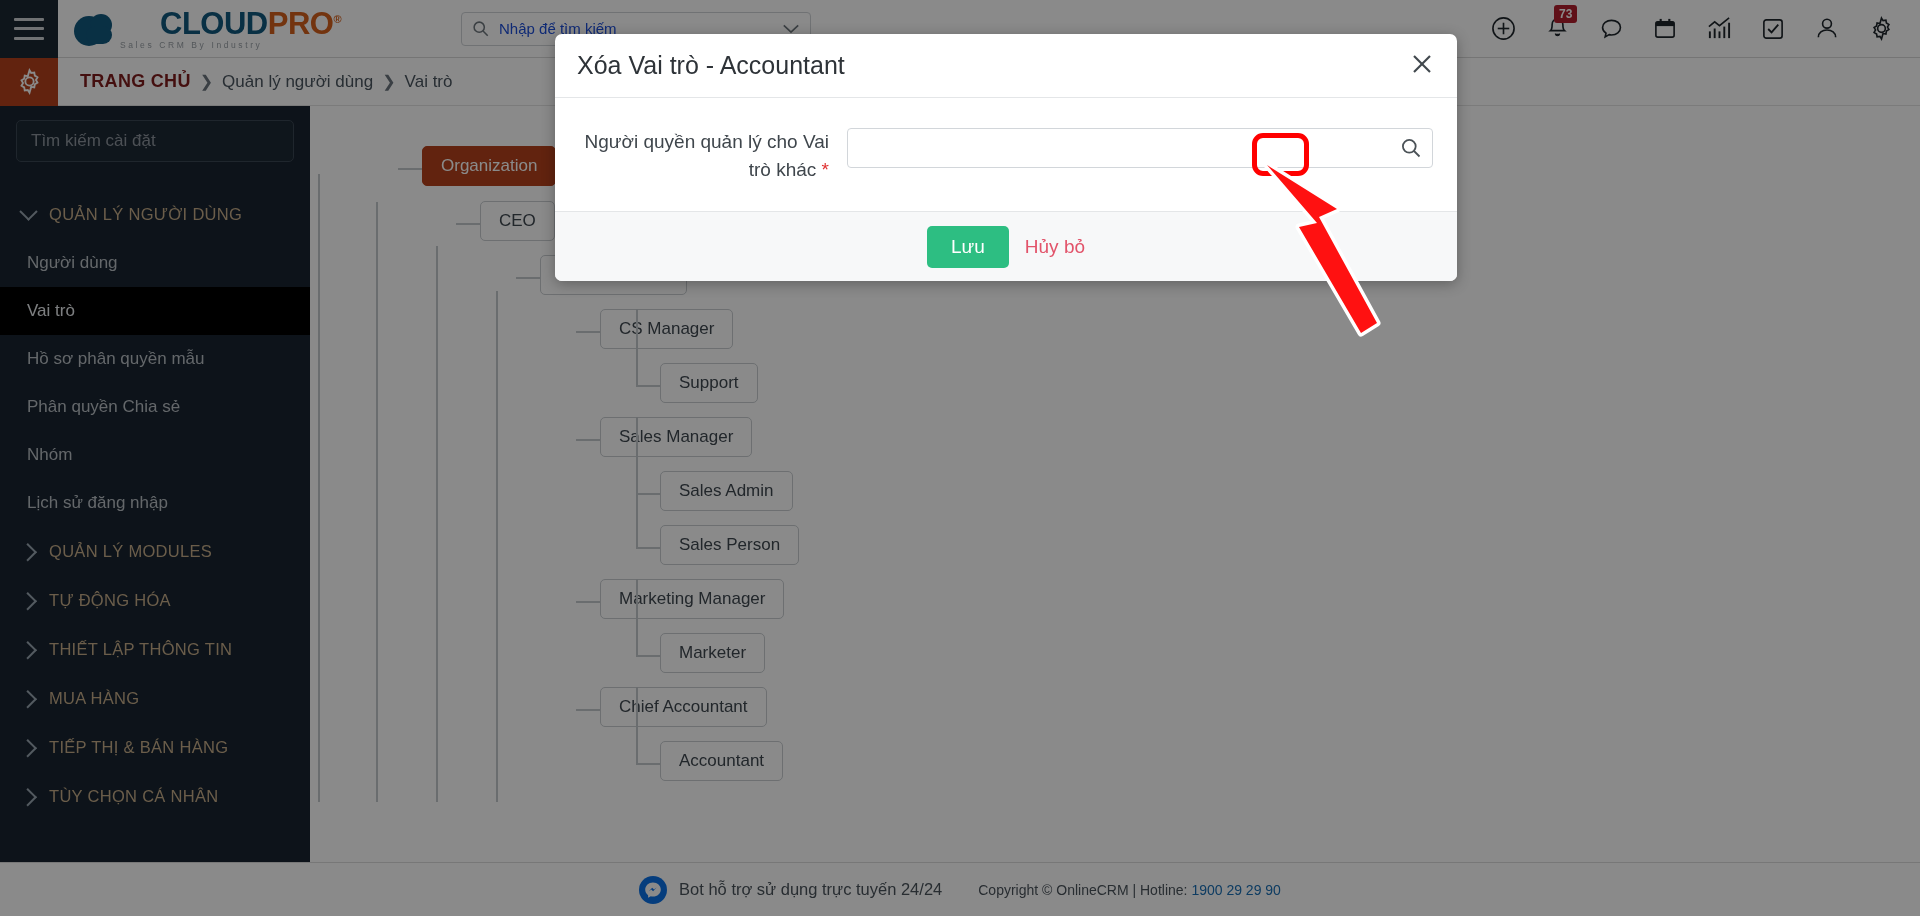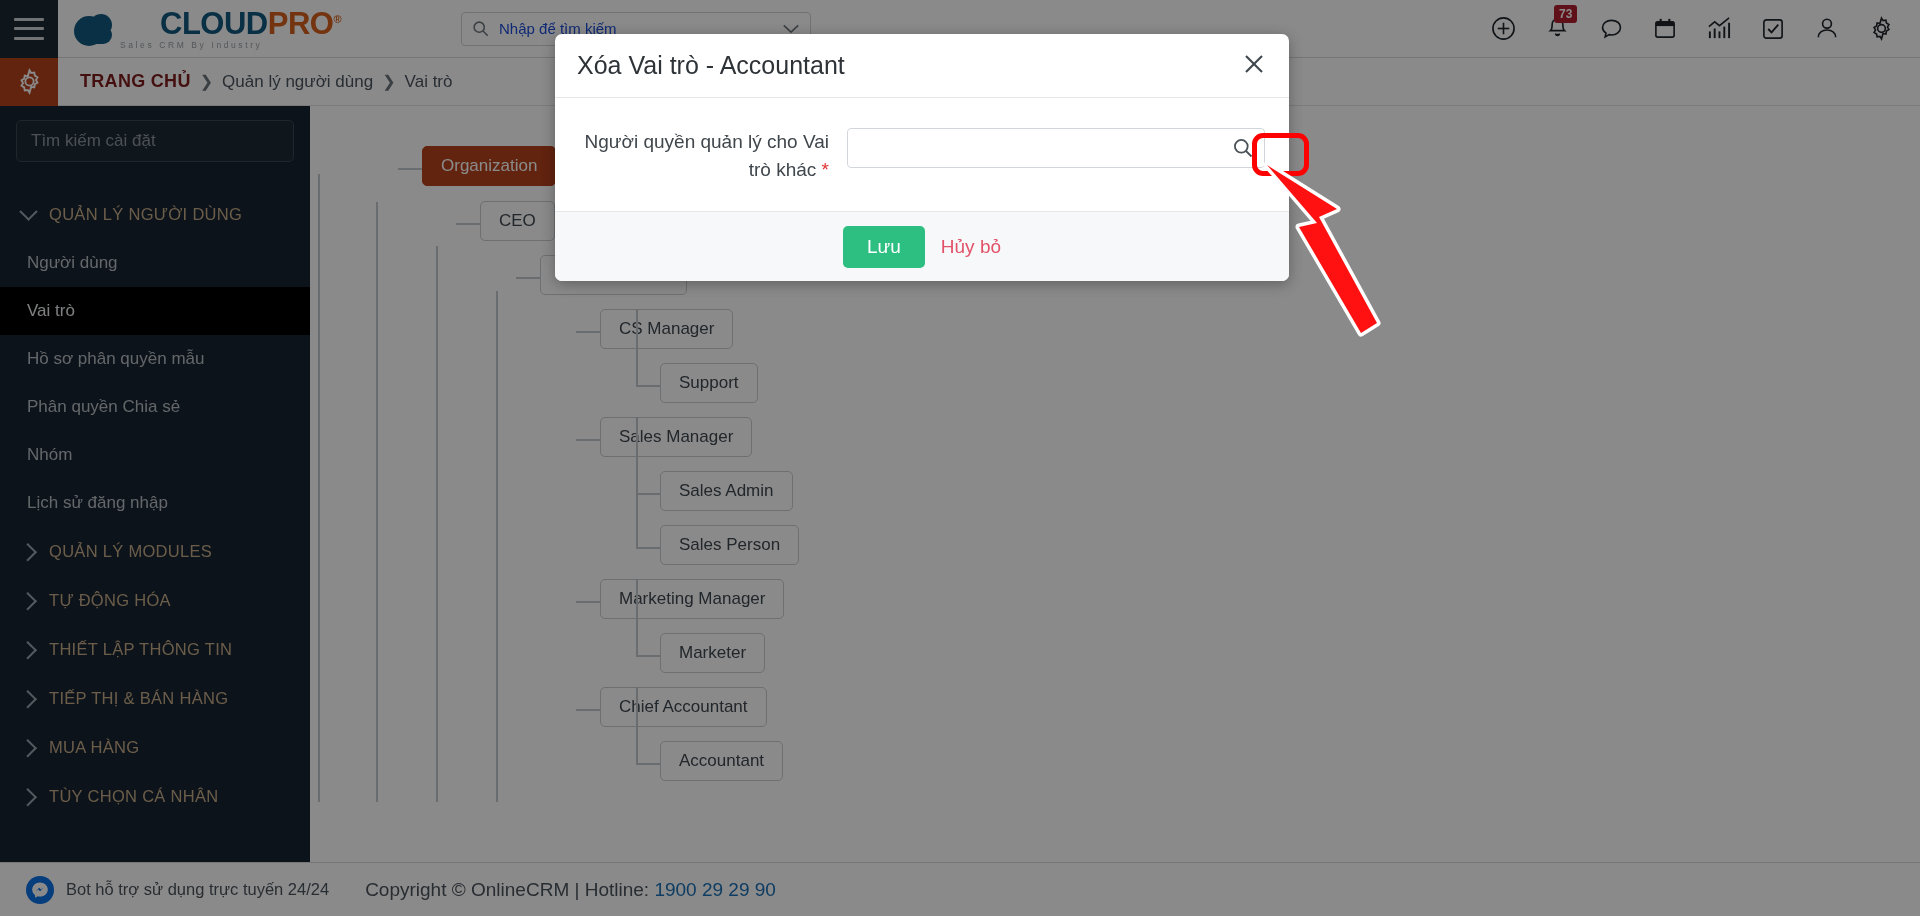--- a/index.html
+++ b/index.html
@@ -118,39 +118,39 @@
   }
 
   
   .vline { position: absolute; width: 2px; background: #c5c9cd; }
   .hline { position: absolute; height: 2px; background: #c5c9cd; }
 
   
   .footer {
     position: absolute; bottom: 0; left: 0; width: 1920px; height: 54px;
     background: #ffffff; border-top: 1px solid #dddddd;
-    display: flex; align-items: center; justify-content: flex-start;
+    display: flex; align-items: center; justify-content: center;
     padding: 0 26px;
   }
   .bot { display: flex; align-items: center; gap: 12px; color: #4b545c; font-size: 16.5px; }
   .bot-ic {
     width: 28px; height: 28px; border-radius: 50%; background: #0b72e7;
     display: flex; align-items: center; justify-content: center; color: #fff;
   }
-  .copy { color: #4b545c; font-size: 19px; margin-left: 36px; }
+  .copy { color: #4b545c; font-size: 14px; margin-left: 36px; }
   .copy a { color: #1a6fb5; text-decoration: none; }
 
   
   .overlay {
     position: absolute; inset: 0; background: rgba(0,0,0,0.46);
   }
 
   
   .modal {
-    position: absolute; top: 34px; left: 555px; width: 734px;
+    position: absolute; top: 34px; left: 555px; width: 902px;
     background: #ffffff; border-radius: 7px; box-shadow: 0 3px 14px rgba(0,0,0,.3);
     overflow: hidden;
   }
   .modal-head {
     height: 64px; display: flex; align-items: center; justify-content: space-between;
     padding: 0 24px 0 22px; border-bottom: 1px solid #e4e6e8;
   }
   .modal-title { font-size: 25px; color: #2e3338; }
   .modal-x { font-size: 28px; color: #444b50; cursor: pointer; line-height: 1; }
   .modal-body { padding: 30px 24px 28px 24px; display: flex; align-items: flex-start; }
@@ -341,25 +341,25 @@
       <div class="side-group">
         <span class="chev right"></span>
         <span>TỰ ĐỘNG HÓA</span>
       </div>
       <div class="side-group">
         <span class="chev right"></span>
         <span>THIẾT LẬP THÔNG TIN</span>
       </div>
       <div class="side-group">
         <span class="chev right"></span>
-        <span>TIẾP THỊ &amp; BÁN HÀNG</span>
+        <span>MUA HÀNG</span>
       </div>
       <div class="side-group">
         <span class="chev right"></span>
-        <span>MUA HÀNG</span>
+        <span>TIẾP THỊ &amp; BÁN HÀNG</span>
       </div>
       <div class="side-group">
         <span class="chev right"></span>
         <span>TÙY CHỌN CÁ NHÂN</span>
       </div>
     </div>
 
     <div class="content">
       <div class="tree">
 

